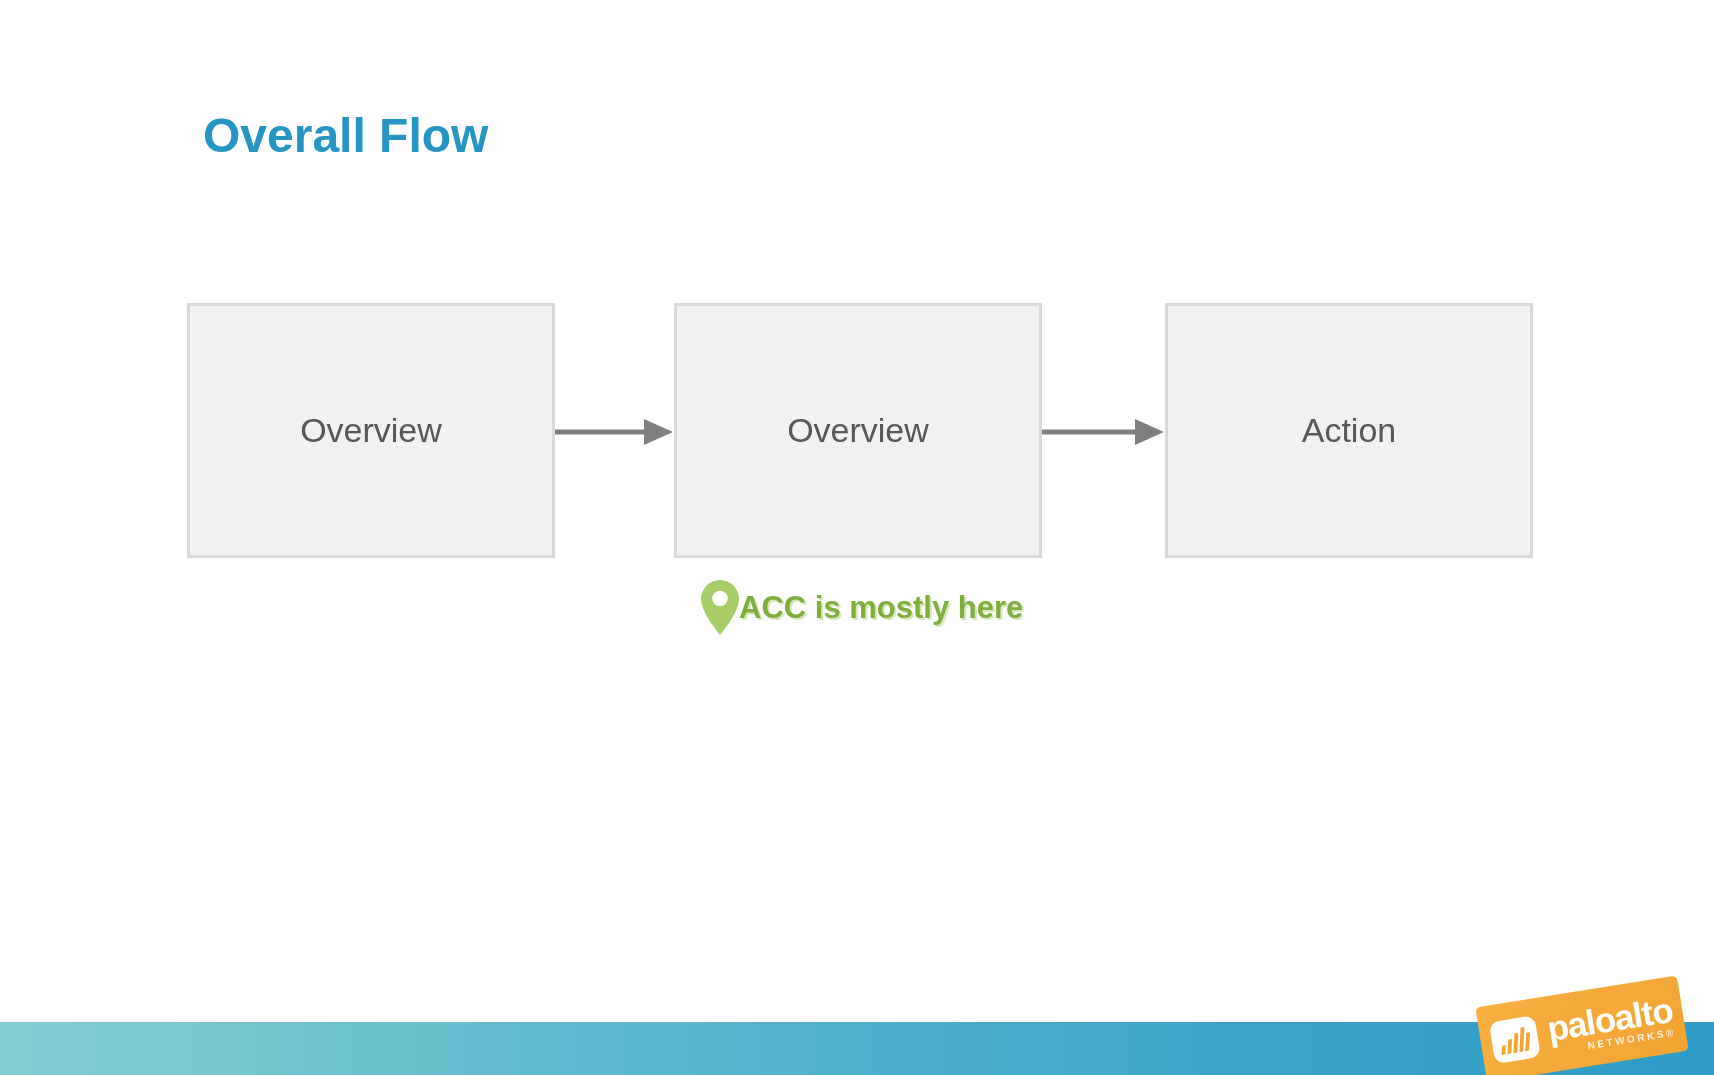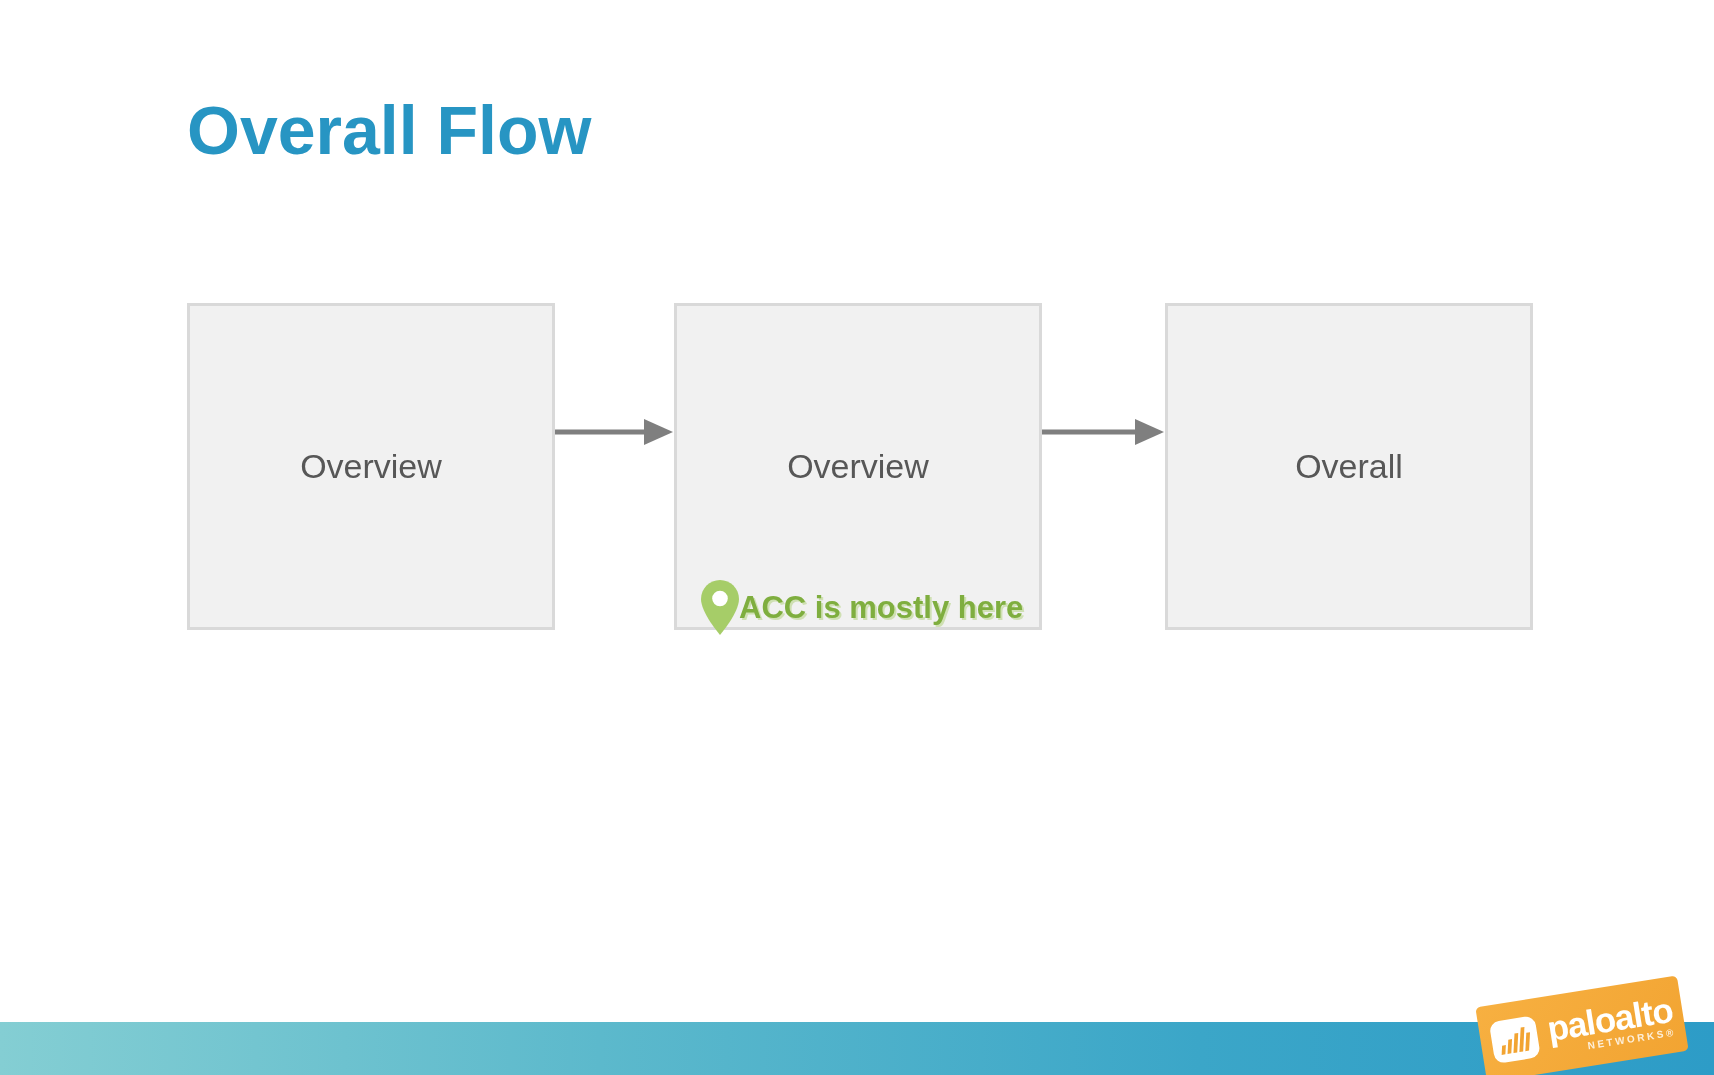--- a/index.html
+++ b/index.html
@@ -12,32 +12,32 @@
     position: relative;
     width: 1714px;
     height: 1075px;
     background: #ffffff;
     overflow: hidden;
   }
   .title {
     position: absolute;
     left: 187px;
     top: 96px;
-    margin: 0;
-    font-size: 68px;
+    margin: 16px;
+    font-size: 48px;
     font-weight: bold;
     color: #2795c3;
     letter-spacing: 0px;
     line-height: 1;
   }
   .flow-box {
     position: absolute;
     top: 303px;
     width: 368px;
-    height: 327px;
+    height: 255px;
     box-sizing: border-box;
     background: #f1f1f1;
     border: 3px solid #d9d9d9;
     display: flex;
     align-items: center;
     justify-content: center;
   }
   .flow-box .step-label {
     font-size: 34px;
     color: #575757;
@@ -130,21 +130,21 @@
   <div class="flow-box box-2">
     <span class="step-label">Overview</span>
   </div>
 
   <svg class="arrow-svg arrow-2" width="123" height="28" viewBox="0 0 123 28">
     <line x1="0" y1="14" x2="96" y2="14" stroke="#7f7f7f" stroke-width="5"></line>
     <polygon points="93,1 122,14 93,27" fill="#7f7f7f"></polygon>
   </svg>
 
   <div class="flow-box box-3">
-    <span class="step-label">Overall</span>
+    <span class="step-label">Action</span>
   </div>
 
   <div class="annotation">
     <svg class="pin" width="38" height="55" viewBox="0 0 36 52">
       <path d="M18 0 C8.06 0 0 8.06 0 18 c0 13.2 18 34 18 34 s18 -20.8 18 -34 C36 8.06 27.94 0 18 0 z" fill="#a6cd68"></path>
       <circle cx="18" cy="17.5" r="7.4" fill="#ffffff"></circle>
     </svg>
     <span class="annotation-label">ACC is mostly here</span>
   </div>
 

